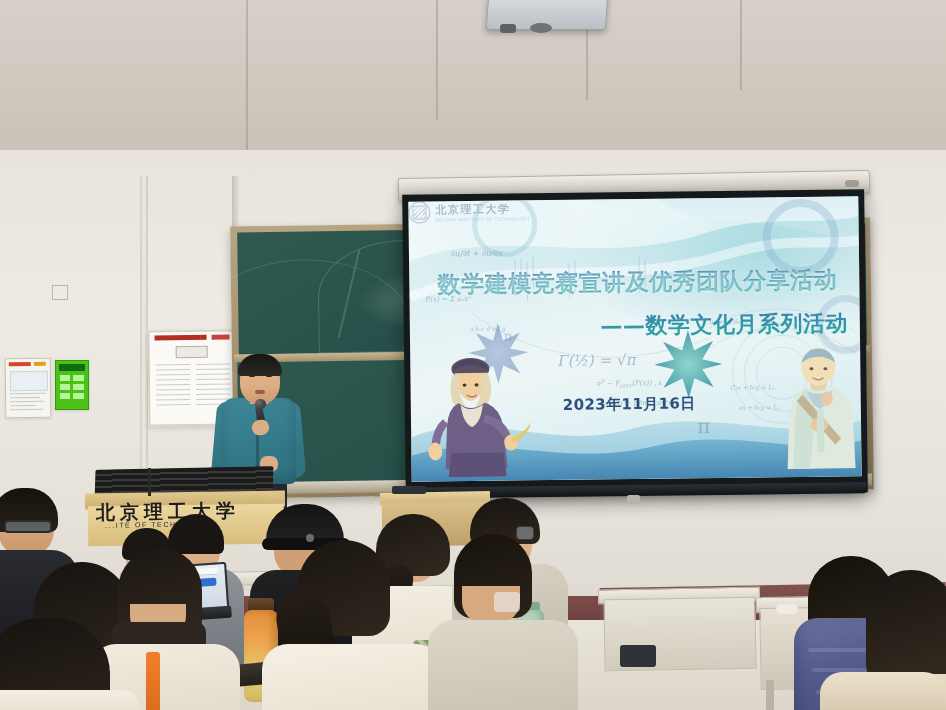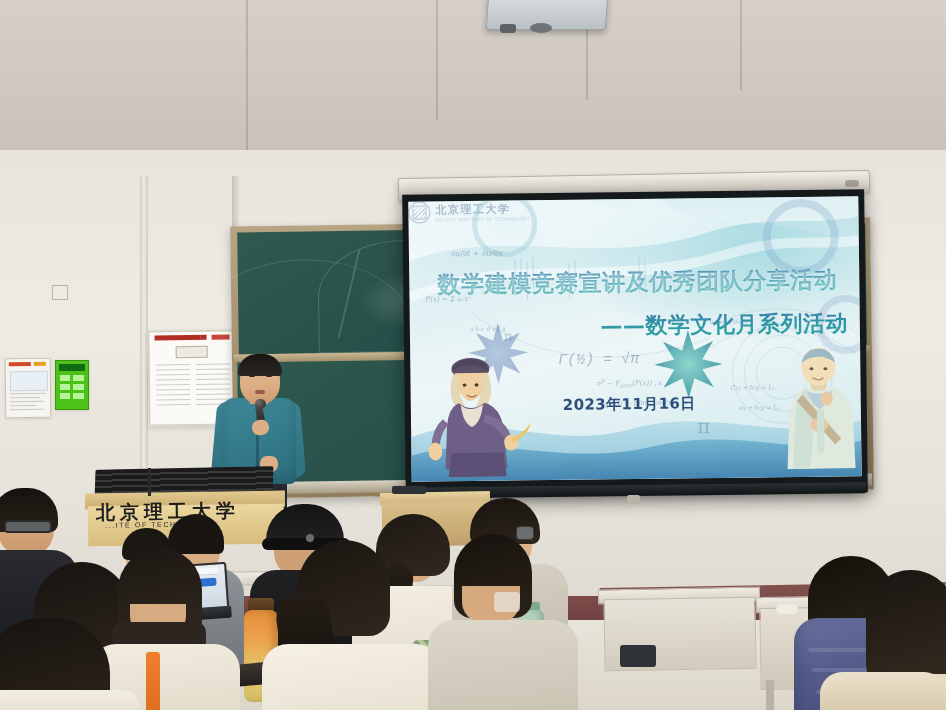--- a/index.html
+++ b/index.html
@@ -375,21 +375,21 @@
           <line x1="124" y1="56" x2="124" y2="88"></line>
         <line x1="160" y1="64" x2="160" y2="98"></line>
           <line x1="166" y1="60" x2="166" y2="92"></line>
         <line x1="230" y1="58" x2="230" y2="94"></line>
           <line x1="236" y1="62" x2="236" y2="88"></line>
       </g>
     </svg>
 
     <div class="formula" style="left:42px;top:48px;font-size:8px;">∂u/∂t + ∂u/∂x</div>
     <div class="formula" style="left:16px;top:94px;font-size:7px;">P(x) = Σ aₙxⁿ</div>
-    <div class="formula" style="left:148px;top:152px;font-size:15px;font-family:Liberation Mono, monospace;">Γ(½) = √π</div>
+    <div class="formula" style="left:148px;top:152px;font-size:15px;">Γ(½) = √π</div>
     <div class="formula" style="left:186px;top:178px;font-size:7px;">n<sup>p</sup> − F<sub>corr</sub>(P(x)) , x</div>
     <div class="formula" style="left:190px;top:198px;font-size:7px;">= −(t)<sup>4</sup> · p/m · cos²x + b</div>
     <div class="formula" style="left:300px;top:120px;font-size:6px;">a₁ b₂ c₃ d₄ e₅</div>
     <div class="formula" style="left:320px;top:186px;font-size:6px;">C₁x + b₁y = L₁</div>
     <div class="formula" style="left:328px;top:206px;font-size:6px;">ax + b₂y = L₂</div>
     <div class="formula" style="left:60px;top:124px;font-size:6px;">a b c d e f g</div>
     <div class="formula" style="left:286px;top:216px;font-size:20px;font-style:normal;color:rgba(70,110,150,.35);">π</div>
     <div class="formula" style="left:94px;top:128px;font-size:13px;font-style:normal;color:rgba(80,120,160,.35);">π</div>
 
     <svg class="fig" width="108" height="124" viewBox="0 0 108 124" style="left:12px;top:152px;">

